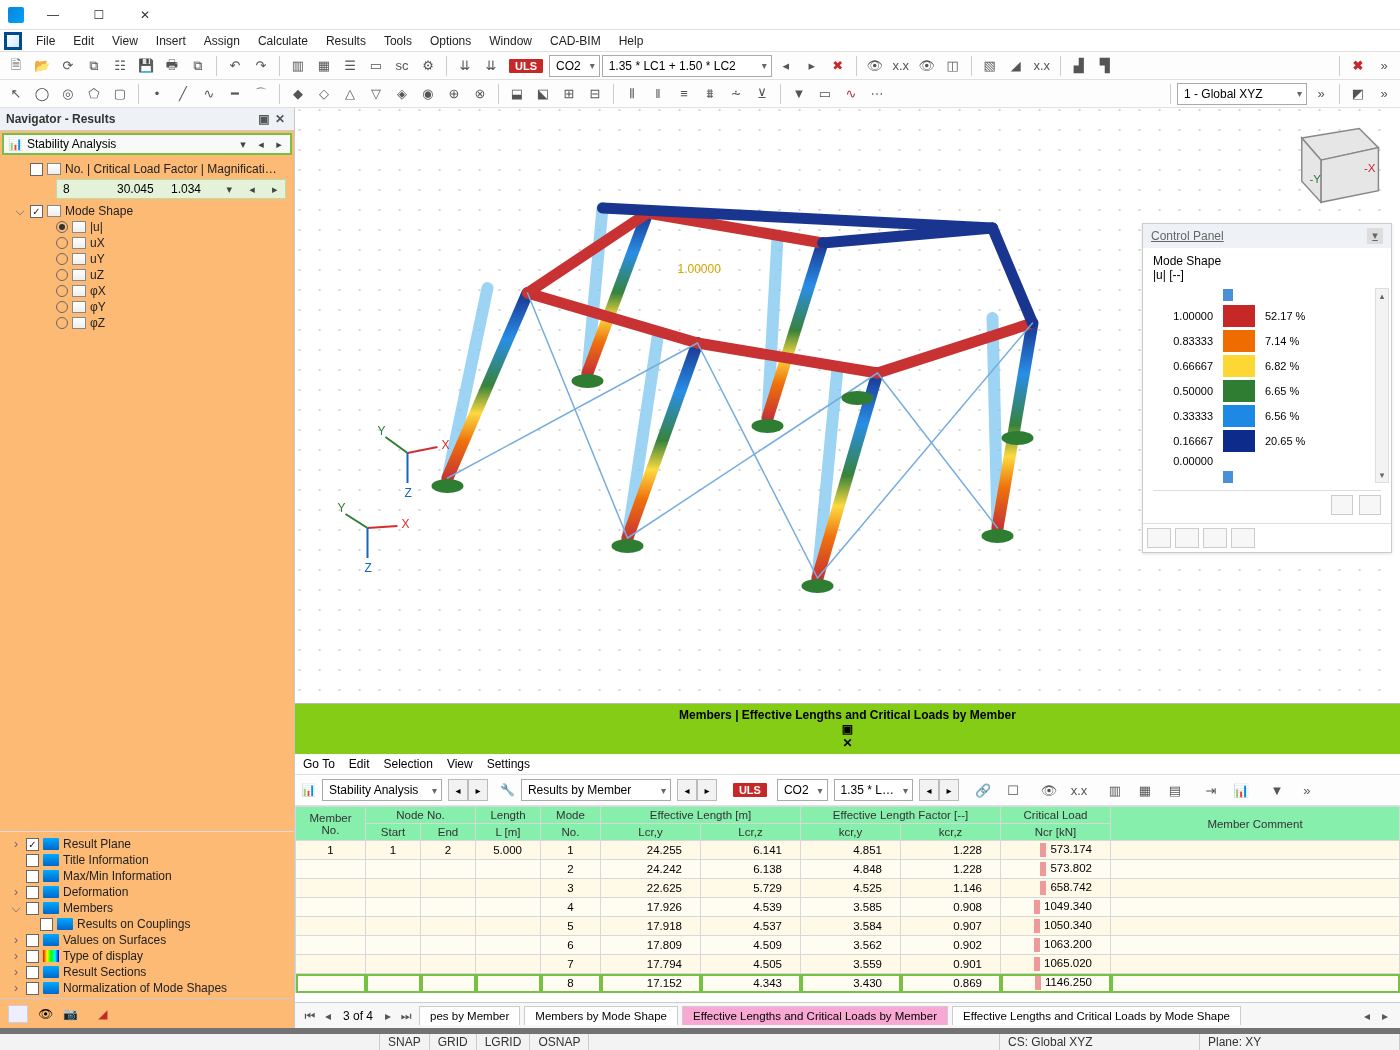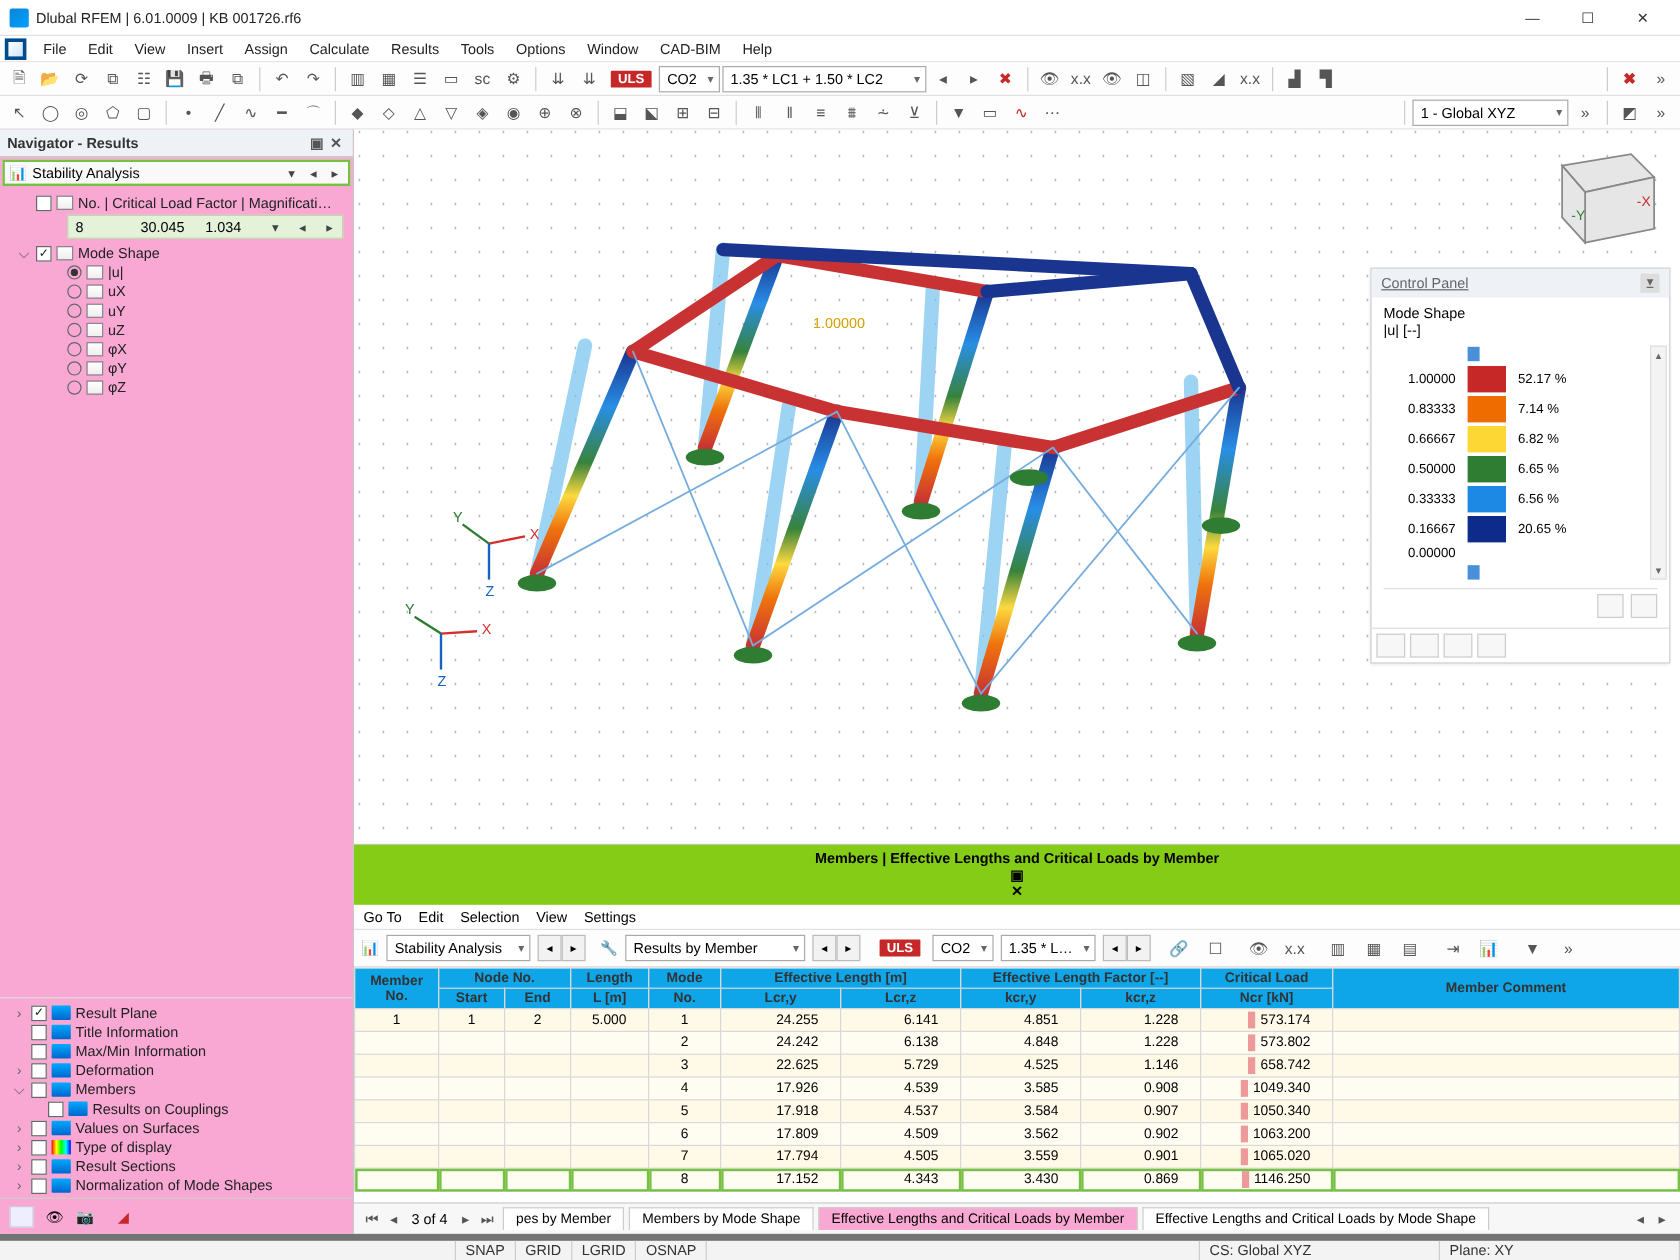--- a/index.html
+++ b/index.html
@@ -20,21 +20,21 @@
 
 .toolbar-row { height: 28px; display: flex; align-items: center; padding: 0 4px; gap: 2px; border-bottom: 1px solid #e0e0e0; background:#fdfdfd;}
 .toolbar-row .sep { width: 1px; height: 20px; background: #ccc; margin: 0 4px; }
 .tool-btn { width: 24px; height: 24px; display: inline-flex; align-items: center; justify-content: center; border: 1px solid transparent; border-radius: 2px; font-size: 13px; color:#555;}
 .badge-uls { background: #c62828; color: #fff; padding: 1px 6px; font-weight: bold; font-size: 11px; border-radius: 1px; margin: 0 4px;}
 .combo { height: 22px; border: 1px solid #aaa; padding: 0 18px 0 6px; background: #fff; position: relative; min-width:60px; display:inline-flex; align-items:center;}
 .combo::after { content: "▾"; position: absolute; right: 4px; font-size: 10px; color: #666; }
 
 
 .main { display: flex; height: calc(100% - 30px - 22px - 28px - 28px - 22px); }
-.nav-panel { width: 295px; border-right: 1px solid #c8c8c8; display: flex; flex-direction: column; background:#f9a8d4;}
+.nav-panel { width: 295px; border-right: 1px solid #c8c8c8; display: flex; flex-direction: column; background:#fdba74;}
 .panel-header { background: #eef2f6; border-bottom: 1px solid #c8c8c8; padding: 4px 6px; display: flex; align-items: center; font-weight: bold; color:#333;}
 .panel-header .sp { flex: 1; }
 .panel-header .mini { width: 16px; text-align: center; color:#555; }
 
 .nav-subheader { border:2px solid #76c043; margin:2px; padding:2px 4px; display:flex; align-items:center; gap:4px; background:#f9f9f9;}
 .nav-subheader .combo-inner{flex:1;}
 .nav-arrow{width:14px;text-align:center;color:#444;font-size:11px;}
 .tree { flex: 0 0 auto; padding: 4px 0 8px 0; }
 .tree-row { display: flex; align-items: center; padding: 1px 4px 1px 14px; gap: 4px; color: #222; }
 .tree-row .chk { width: 13px; height: 13px; border: 1px solid #666; display: inline-block; background:#fff;}
@@ -89,21 +89,21 @@
 .tbl-menu{padding:3px 8px; display:flex; gap:14px; border-bottom:1px solid #e0e0e0;}
 .tbl-toolbar{padding:3px 6px;display:flex;align-items:center;gap:6px;border-bottom:1px solid #e0e0e0;background:#fdfdfd;}
 .tbl-toolbar .combo{min-width:120px;}
 .pillgroup{display:flex;gap:0;}
 .pillgroup .pill{width:20px;height:22px;border:1px solid #bbb;background:#f2f2f2;display:flex;align-items:center;justify-content:center;font-size:10px;}
 
 
 .grid-wrap{flex:1;overflow:hidden;position:relative;}
 table.grid{border-collapse:collapse;width:100%;table-layout:fixed;}
 table.grid th, table.grid td{border:1px solid #d8d8d8; padding:2px 6px; font-size:11.5px; text-align:center; background:#fff;}
-table.grid th{background:#0ea5e9; font-weight:bold; color:#333;}
+table.grid th{background:#86efac; font-weight:normal; color:#333;}
 table.grid td.num{text-align:right; padding-right:18px;}
 table.grid tr.body td{background:#fff9e8;}
 table.grid tr.body:nth-child(even) td{background:#fffdf2;}
 .hl-row td{outline:2px solid #76c043; outline-offset:-2px;}
 .redbar{display:inline-block;width:6px;height:14px;background:#ef9a9a;vertical-align:middle;margin-right:4px;}
 
 
 .tabstrip{height:26px;border-top:1px solid #ccc;display:flex;align-items:center;padding:0 6px;gap:0;background:#f7f7f7;}
 .tabstrip .nav{width:18px;text-align:center;color:#555;}
 .tabstrip .pg{padding:0 6px;text-align:center;}
@@ -112,21 +112,20 @@
 
 
 .status-bar{height:22px;border-top:6px solid #737373;display:flex;align-items:center;background:#f3f3f3;font-size:11.5px;color:#333;}
 .status-bar .cell{border-right:1px solid #ccc;padding:0 8px;height:100%;display:flex;align-items:center;}
 </style>
 </head>
 <body>
 
 <div class="title-bar">
   <span class="app-icon"></span>
-  <span class="title">Dlubal RFEM | 6.01.0009 | KB 001726.rf6</span>
   <div class="win-btn">—</div>
   <div class="win-btn">☐</div>
   <div class="win-btn">✕</div>
 </div>
 
 <div class="menu-bar">
   <span class="menu-logo"></span>
   <span class="menu-item">File</span>
   <span class="menu-item">Edit</span>
   <span class="menu-item">View</span>

